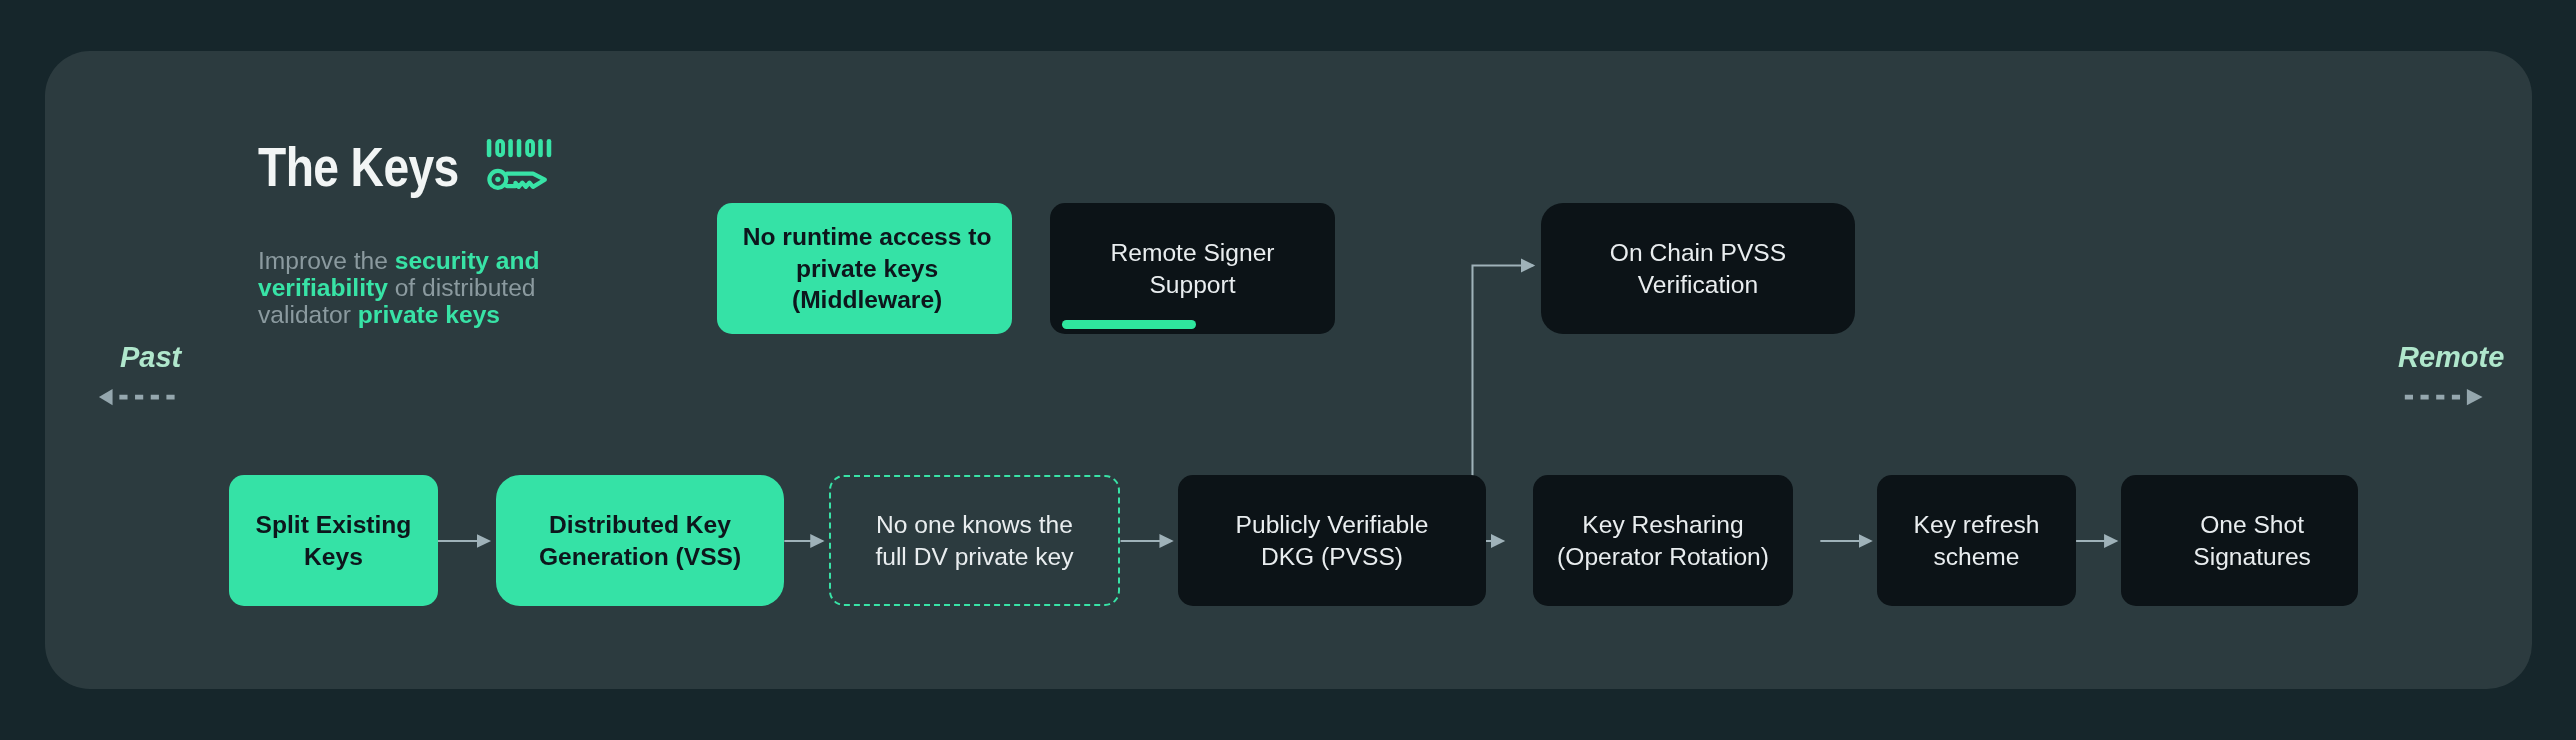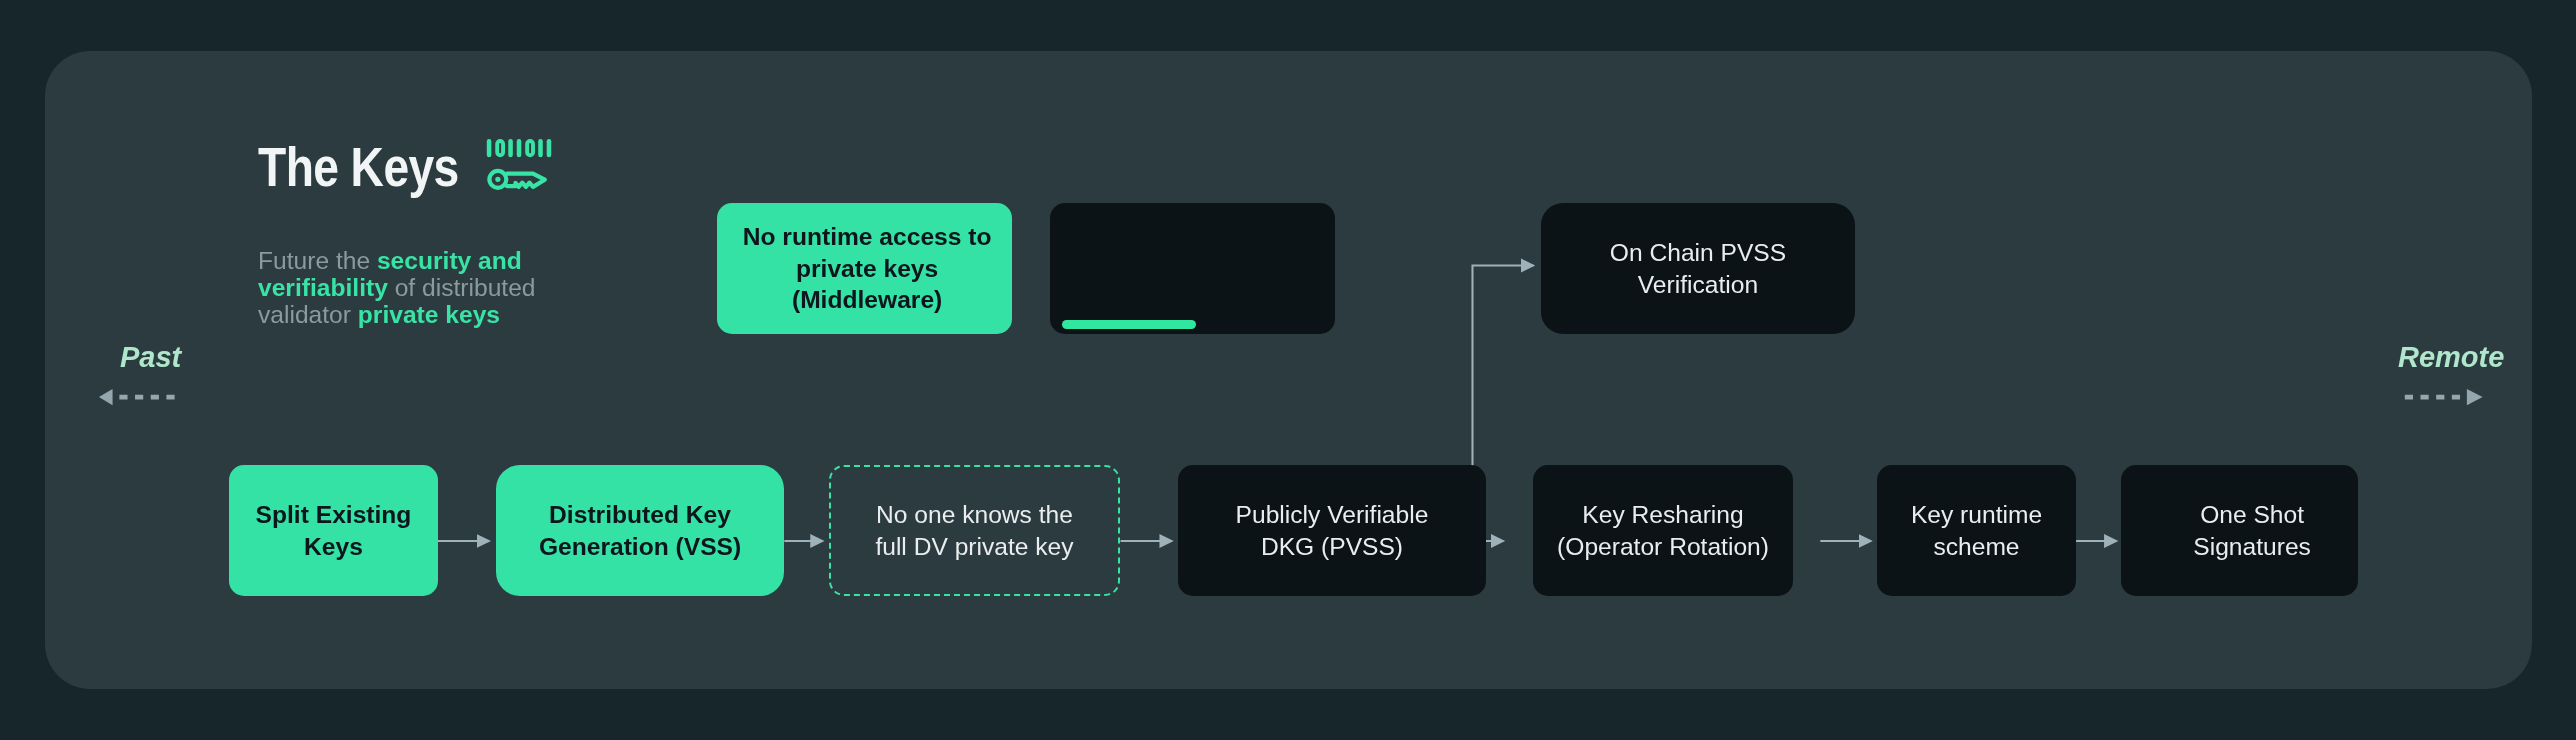--- a/index.html
+++ b/index.html
@@ -44,21 +44,21 @@
   
   .node{
     position:absolute;height:131px;
     border-radius:15px;box-sizing:border-box;
     display:flex;align-items:center;justify-content:center;
     text-align:center;white-space:pre-line;
     font-size:24.6px;line-height:1.28;
     padding:0 6.8px;
   }
   .row-top{top:203px;}
-  .row-bottom{top:465px;text-align:center;}
+  .row-bottom{top:475px;text-align:center;}
   .variant-green{background:var(--box-green,#35e2a6);color:var(--text-dark,#0d161c);font-weight:700;}
   .variant-dark{background:var(--box-dark,#0c1317);color:var(--text-light,#e9edef);font-weight:400;}
   .variant-dashed{background:transparent;border:2px dashed var(--accent,#38e3a6);color:var(--text-light,#e9edef);font-weight:400;}
   .progress-bar{
     position:absolute;left:12.3px;bottom:5.5px;height:8.9px;border-radius:4.8px;
     background:var(--progress,#2fe79e);width:47%;
   }
   
   .wires{position:absolute;left:0;top:0;pointer-events:none;}
   .conn{stroke:var(--arrow,#9fb2b9);stroke-width:3;fill:none;}
@@ -108,32 +108,34 @@
   <rect class="ic-fill" x="46" y="0" width="7" height="28" rx="3.5"></rect>
   <rect class="ic-stroke" stroke-width="6" x="62" y="3" width="9" height="22" rx="4.5"></rect>
   <rect class="ic-fill" x="79" y="0" width="7" height="28" rx="3.5"></rect>
   <rect class="ic-fill" x="92" y="0" width="7" height="28" rx="3.5"></rect>
 
   <circle class="ic-stroke" stroke-width="6.5" cx="17" cy="62" r="13"></circle>
   <circle class="ic-fill" cx="17" cy="62" r="4"></circle>
   <path class="ic-stroke" stroke-width="6.5" stroke-linejoin="round" stroke-linecap="round" d="M31 53 H71 L89 62.5 L71 73.5 L65.5 67 L60 73.5 L54.5 67 L49 73.5 L44 67.5 L44 72.5 H31"></path>
 </svg>
 
-<div class="subtitle"><span class="muted">Future the </span><span class="accent">security and
+<div class="subtitle"><span class="muted">Improve the </span><span class="accent">security and
 verifiability</span><span class="muted"> of distributed
 validator </span><span class="accent">private keys</span></div>
 
 <div class="tl-label tl-past">Past</div>
 <div class="tl-label tl-future">Remote</div>
 
 <div class="node row-top variant-green" style="left:717px;width:295px;padding-left:12px;">No runtime access to
 private keys
 (Middleware)</div>
 
 <div class="node row-top variant-dark" style="left:1050px;width:285px;">
+  <span>Remote Signer
+Support</span>
   <span class="progress-bar" style="width: 47%;"></span>
 </div>
 
 <div class="node row-top variant-dark" style="left:1541px;width:314px;border-radius:22px;">On Chain PVSS
 Verification</div>
 
 <div class="node row-bottom variant-green" style="left:229px;width:209px;">Split Existing
 Keys</div>
 
 <div class="node row-bottom variant-green" style="left:496px;width:288px;border-radius:24px;">Distributed Key
@@ -141,18 +143,18 @@
 
 <div class="node row-bottom variant-dashed" style="left:829px;width:291px;">No one knows the
 full DV private key</div>
 
 <div class="node row-bottom variant-dark" style="left:1178px;width:308px;">Publicly Verifiable
 DKG (PVSS)</div>
 
 <div class="node row-bottom variant-dark" style="left:1509px;width:260px;margin-left:24px;">Key Resharing
 (Operator Rotation)</div>
 
-<div class="node row-bottom variant-dark" style="left:1877px;width:199px;">Key runtime
+<div class="node row-bottom variant-dark" style="left:1877px;width:199px;">Key refresh
 scheme</div>
 
 <div class="node row-bottom variant-dark" style="left:2121px;width:237px;padding-left:32px;">One Shot
 Signatures</div>
 
 
 </body></html>

